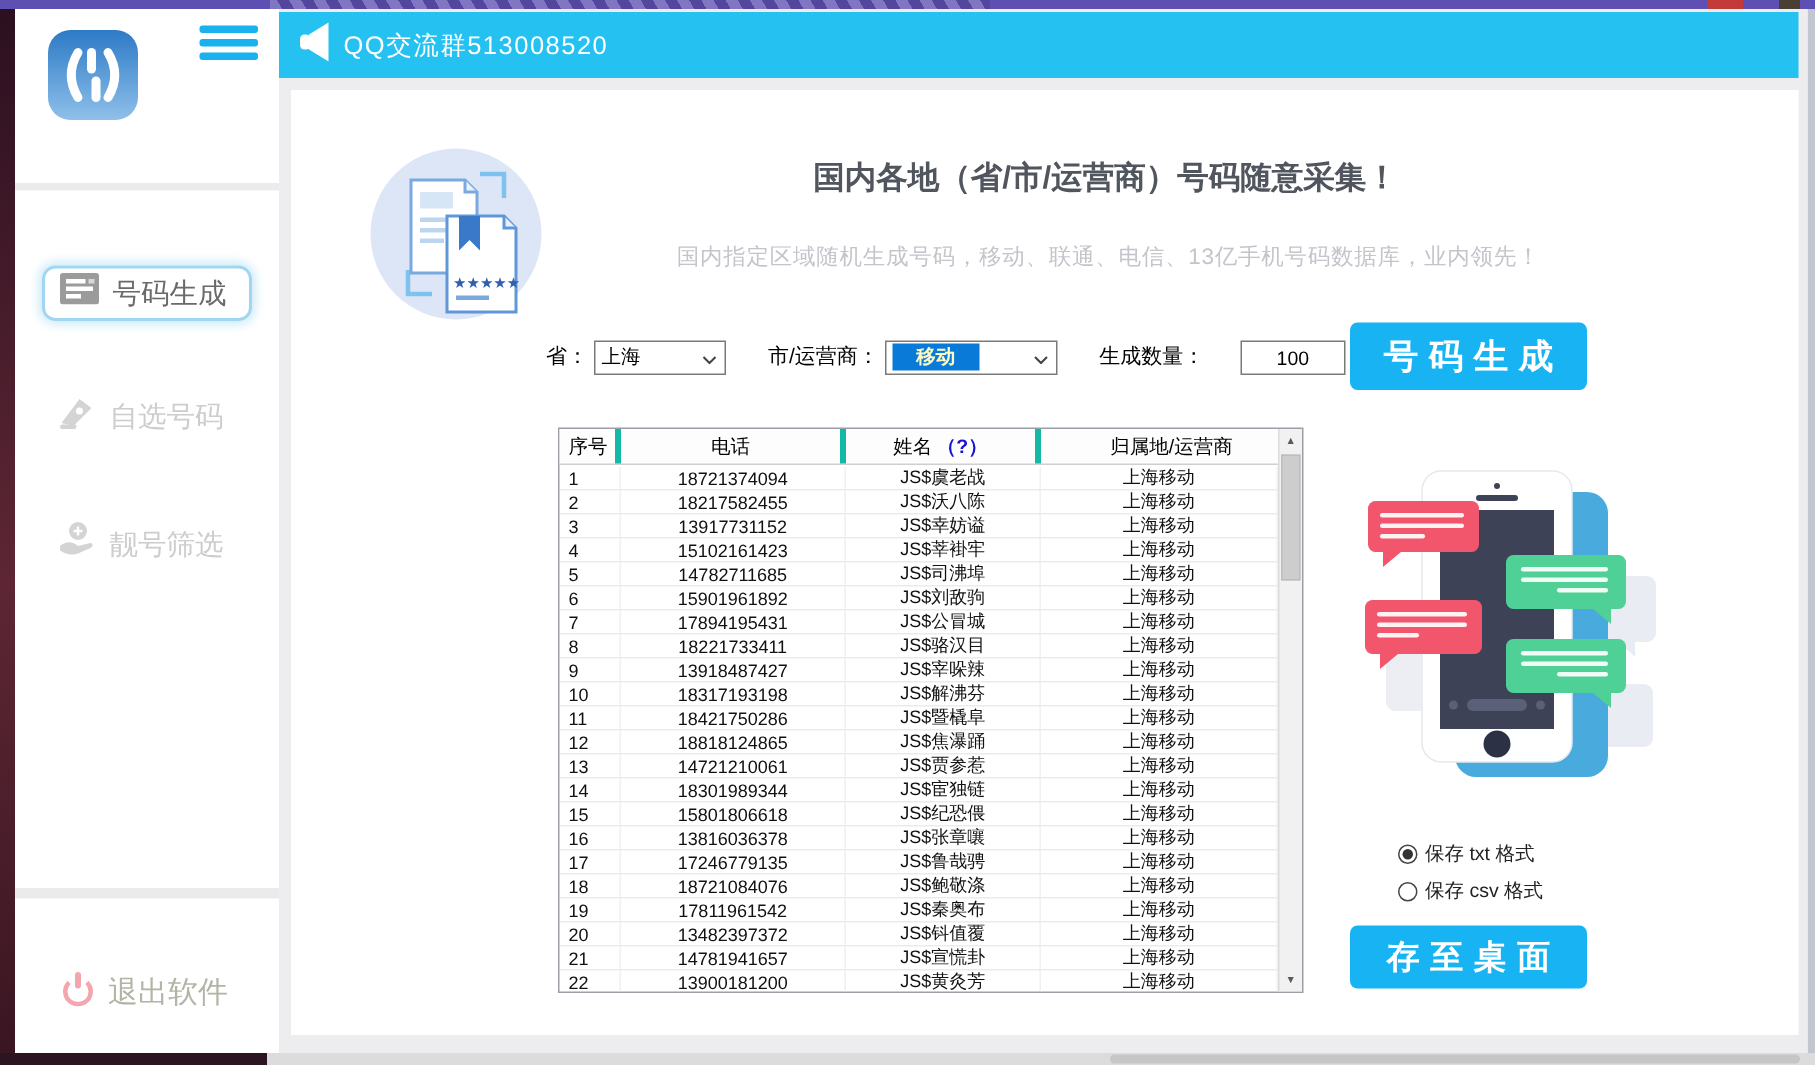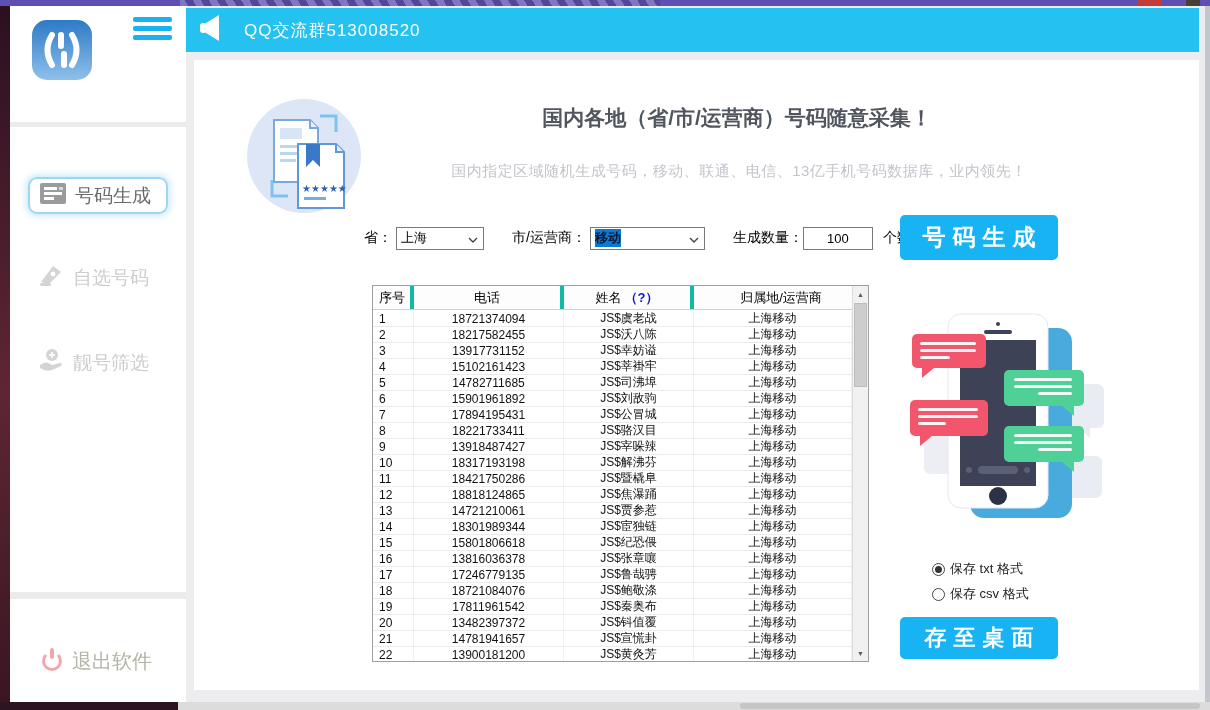--- a/index.html
+++ b/index.html
@@ -41,39 +41,39 @@
     font-size:20px; color:#b3b3a6; cursor:pointer; }
   .power-ic { display:inline-block; width:20px; height:20px; border:3px solid #f4a6ae;
     border-top-color:transparent; border-radius:50%; position:relative; }
   .power-ic::after { content:""; position:absolute; left:5px; top:-6px; width:4px; height:11px;
     background:#f4a6ae; border-radius:2px; }
 
   
   .main { left:186px; top:6px; width:1019px; height:696px; background:#ededf0; }
   .announce { position:absolute; left:0; top:2px; width:1013px; height:44px; background:#25c1f1;
     display:flex; align-items:center; padding-left:10px; }
-  .announce-text { color:#ffffff; font-size:17px; margin-left:16px; letter-spacing:1px; }
+  .announce-text { color:#ffffff; font-size:17px; margin-left:1px; letter-spacing:1px; }
   .card { position:absolute; left:8px; top:54px; width:1005px; height:630px; background:#ffffff; }
 
   .docs-illus { position:absolute; left:50px; top:36px; width:120px; height:120px; }
   .title { position:absolute; left:243px; top:44px; width:600px; text-align:center;
     font-size:21px; font-weight:bold; color:#51565e; }
   .subtitle { position:absolute; left:200px; top:102px; width:690px; text-align:center;
     font-size:15px; color:#c3c5cb; letter-spacing:.5px; }
 
   .form-row { position:absolute; left:170px; top:166px; height:24px; display:flex; align-items:center; }
   .flabel { font-size:14px; color:#000; white-space:nowrap; }
   .ml28 { margin-left:28px; } .ml10 { margin-left:10px; }
   .select { height:23px; border:1px solid #7a7a7a; background:#fff; display:flex; align-items:center;
     justify-content:space-between; padding:0 5px 0 4px; font-size:13px; cursor:pointer; margin-left:4px; }
   .sel-province { width:88px; }
   .sel-city { width:115px; }
-  .hl { background:#0a7ad8; color:#0f172a; padding:0 0; font-weight:bold; }
+  .hl { background:#0a7ad8; color:#fef9c3; padding:0 16px; font-weight:bold; }
   .count-input { width:70px; height:23px; border:1px solid #7a7a7a; text-align:center; font-size:13px;
-    font-family:"Liberation Sans",sans-serif; margin-left:0; }
+    font-family:"Liberation Sans",sans-serif; margin-left:24px; }
 
   
   .table { position:absolute; left:178px; top:225px; width:497px; height:377px;
     border:1px solid #9aa0a6; background:#fff; overflow:hidden; }
   .thead { display:flex; height:24px; align-items:center; border-bottom:1px solid #cfcfcf;
     font-size:13px; color:#000; background:#fdfdfd; }
   .thead .tcell { border-right:4px solid #14b8a6; height:100%; display:flex; align-items:center; justify-content:center; }
   .tbody { position:absolute; left:0; top:25px; right:16px; bottom:0; overflow:hidden; }
   .trow { display:flex; height:16px; align-items:center; border-bottom:1px solid #ebebeb; font-size:12px; color:#111; }
   .trow .tcell { border-right:1px solid #f0f0f0; height:100%; display:flex; align-items:center; justify-content:center; }

